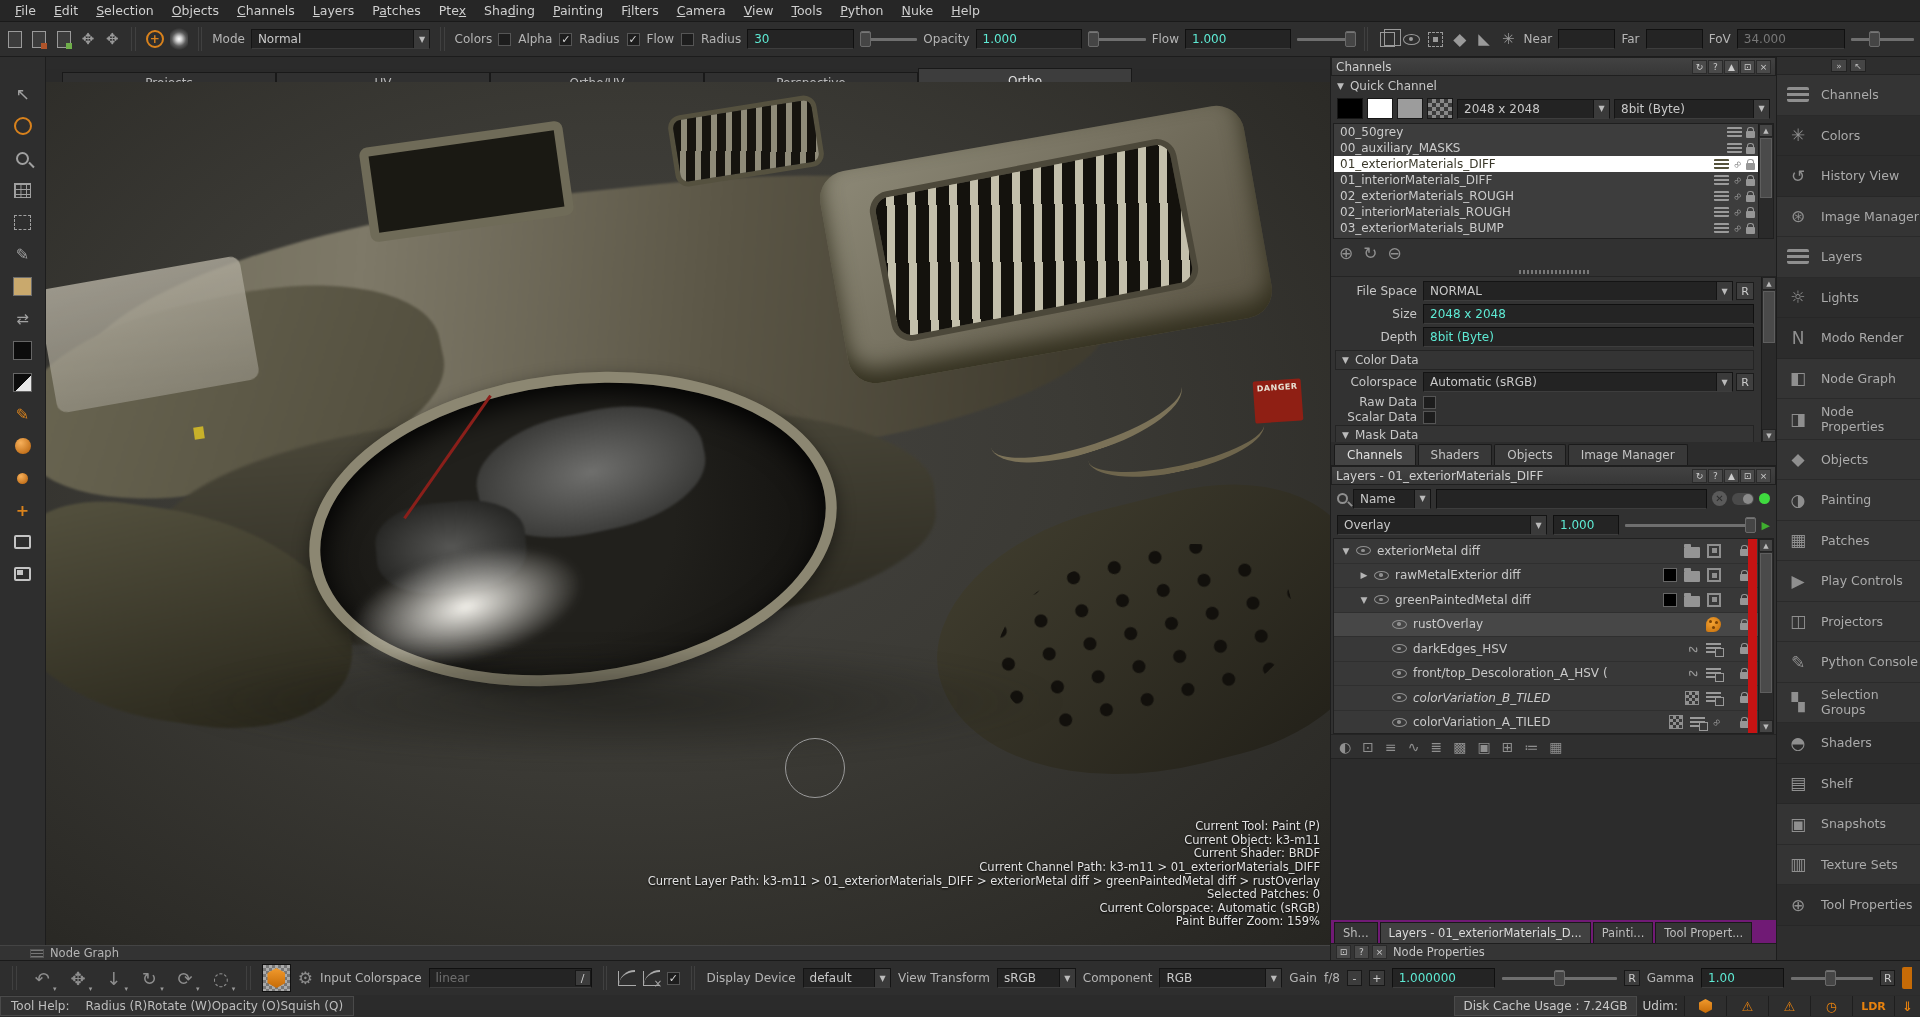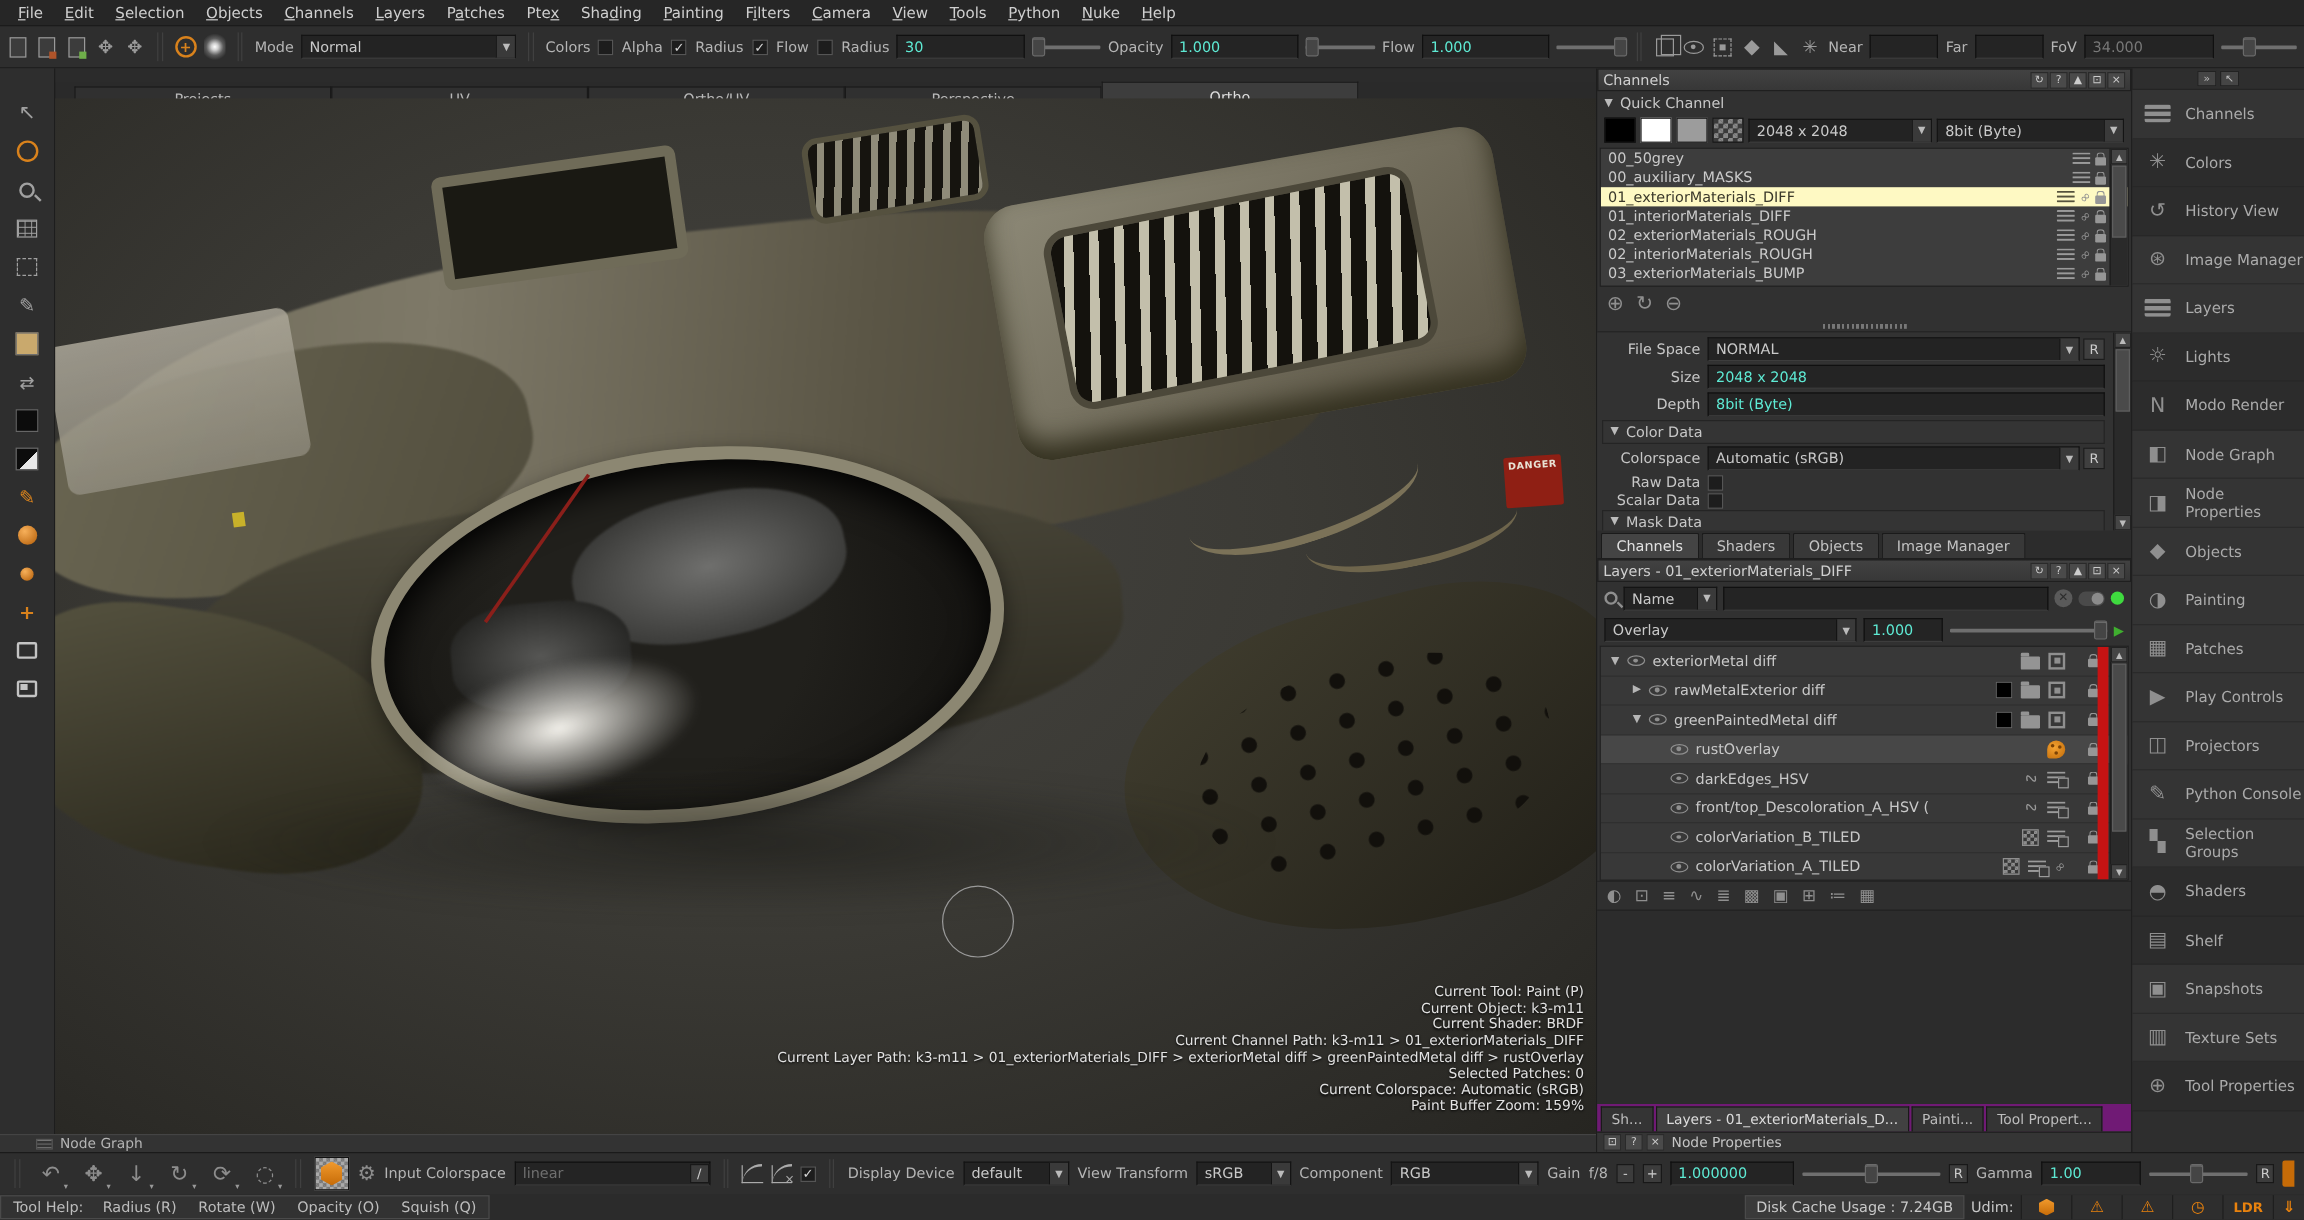--- a/index.html
+++ b/index.html
@@ -69,21 +69,21 @@
 #rpanel{position:absolute;left:1330px;top:0;width:446px;height:903px;background:#313131;border-left:1px solid #1d1d1d;display:flex;flex-direction:column}
 .phead{height:19px;background:linear-gradient(#424242,#373737);border:1px solid #1f1f1f;display:flex;align-items:center;padding:0 4px;color:#d0d0d0;font-size:12px}
 .phead .hicons{margin-left:auto;display:flex}
 .hico{width:15px;height:14px;background:#4a4a4a;border:1px solid #2a2a2a;color:#ccc;font-size:9px;display:flex;align-items:center;justify-content:center;margin-left:1px}
 .sechead{height:20px;display:flex;align-items:center;color:#c7c7c7;padding-left:6px;gap:6px;font-size:12px}
 .sechead .tri{font-size:9px;color:#bbb}
 #qc-row{height:25px;display:flex;align-items:center;gap:4px;padding:0 6px}
 .qsw{width:26px;height:21px;border:1px solid #171717}
 #channel-list{position:relative;height:116px;background:#3d3d3d;border:1px solid #1f1f1f;margin:2px 2px 0 2px;overflow:hidden}
 .ch-row{height:16px;display:flex;align-items:center;padding:0 20px 0 6px;color:#cbcbcb;font-size:12px;position:relative}
-.ch-row.sel{background:#fef9c3;color:#3a382a}
+.ch-row.sel{background:#ffffff;color:#3a382a}
 .ch-row .rt{position:absolute;right:18px;display:flex;gap:4px;align-items:center}
 .i-bars{width:15px;height:10px;background:linear-gradient(#9a9a9a 2px,transparent 2px);background-size:100% 4px;border-radius:1px}
 .ch-row.sel .i-bars{background:linear-gradient(#55523c 2px,transparent 2px);background-size:100% 4px}
 .i-link{display:inline-block;transform:rotate(-45deg);color:#8f8f8f;font-size:11px;line-height:1}
 .i-lock{width:9px;height:7px;background:#969696;border-radius:1px;position:relative;margin-top:4px}
 .i-lock::before{content:'';position:absolute;left:1px;top:-4px;width:5px;height:4px;border:1.5px solid #969696;border-bottom:none;border-radius:3px 3px 0 0}
 .vscroll{position:absolute;right:0;top:0;width:15px;height:100%;background:#2a2a2a;border-left:1px solid #1c1c1c}
 .vscroll .btn{height:13px;background:#454545;border:1px solid #222;color:#bbb;font-size:7px;display:flex;align-items:center;justify-content:center}
 .vscroll .thumb{background:#4a4a4a;border:1px solid #5e5e5e;margin:1px}
 #chan-btns{height:28px;display:flex;align-items:center;gap:10px;padding-left:8px;color:#8f8f8f;font-size:17px}
@@ -636,21 +636,21 @@
           <div class="ly-row" style="padding-left: 40px;">
             <span class="ly-exp"></span>
             <span class="i-eye"></span>
             <span>front/top_Descoloration_A_HSV (</span>
             <span class="ly-icons">
               <span class="i-curve">∿</span>
               <span class="i-adjust"></span>
             </span>
             <span class="i-lock ly-lock"></span>
           </div>
-          <div class="ly-row" style="padding-left: 40px;">
+          <div class="ly-row" style="padding-left: 40px; font-style: italic;">
             <span class="ly-exp"></span>
             <span class="i-eye"></span>
             <span>colorVariation_B_TILED</span>
             <span class="ly-icons">
               <span class="i-tile"></span>
               <span class="i-adjust"></span>
             </span>
             <span class="i-lock ly-lock"></span>
           </div>
           <div class="ly-row" style="padding-left: 40px;">
@@ -852,21 +852,21 @@
     <span class="sl" style="width:86px">
         <span class="th" style="left:34px"></span>
       </span>
     <span class="minib">R</span>
     <span style="margin-left:auto;width:10px;height:22px;background:#c66b07;border-radius:2px 0 0 2px"></span>
   </div>
 
   <div id="sbar">
     <div id="toolhelp-box">
       <span>Tool Help:</span>
-      <span id="shortcuts" style="display:flex;gap:18px">
+      <span id="shortcuts" style="display:flex;">
           <span>Radius (R)</span>
           <span>Rotate (W)</span>
           <span>Opacity (O)</span>
           <span>Squish (Q)</span>
         </span>
     </div>
     <div id="sbar-right">
       <div id="diskcache">
           <span>Disk Cache Usage : 7.24GB</span>
         </div>

